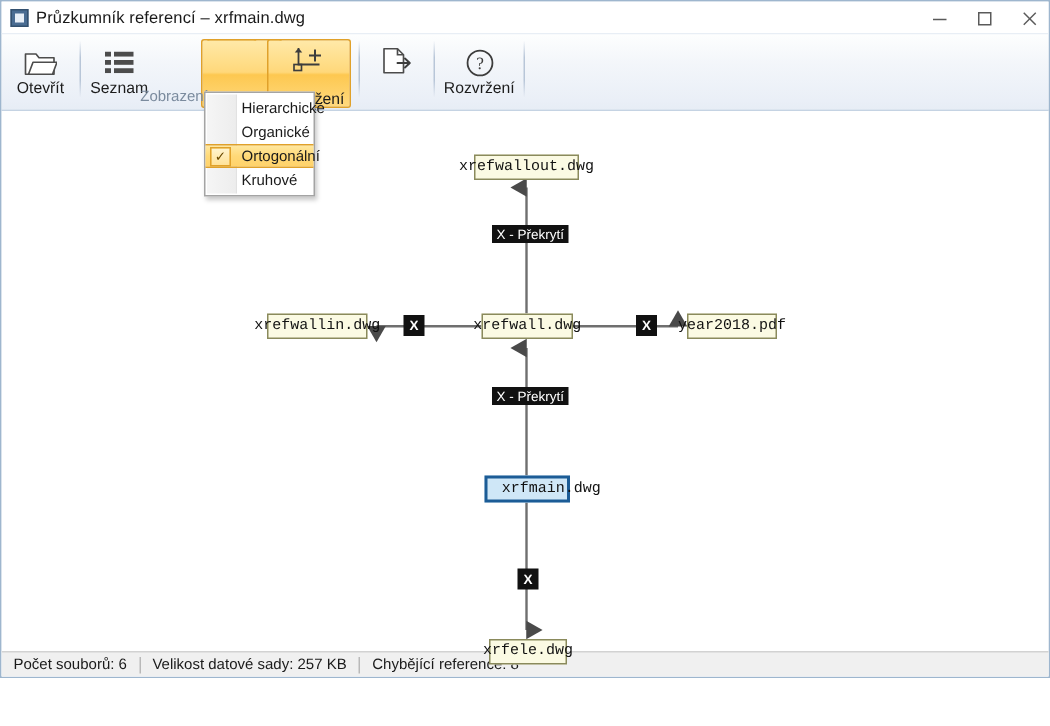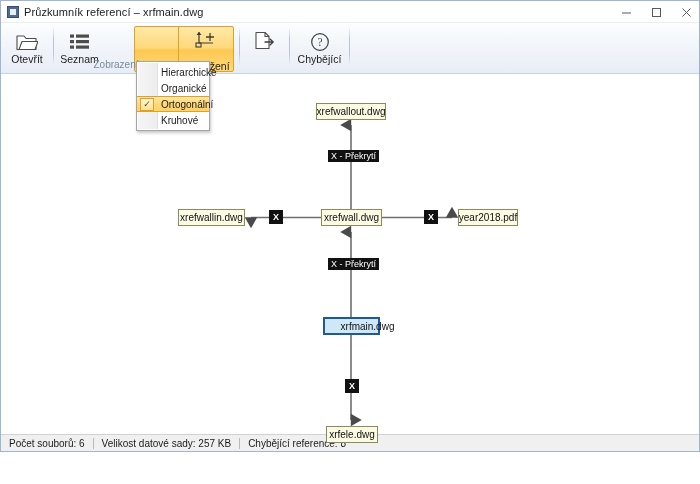--- a/index.html
+++ b/index.html
@@ -145,20 +145,21 @@
 
   .node {
     position: absolute;
     background: #fbfae3;
     border: 1px solid #8a8a5c;
     color: #111111;
     font-size: 10px;
     display: flex; align-items: center; justify-content: center;
     white-space: nowrap;
     z-index: 10;
+    font-family: Liberation Mono, monospace;
   }
   .node.selected {
     background: #cfe7f7;
     border: 2px solid #1c5c96;
   }
 
   .edge-label {
     position: absolute;
     background: #111111;
     color: #ffffff;
@@ -297,21 +298,21 @@
 
       <div class="rb-sep" style="left:288px;"></div>
 
       <div class="rb-btn" style="left:294px; top:4px; width:49px; height:44px;">
         <span class="rb-icon">
           <svg width="20" height="20" viewBox="0 0 20 20">
             <circle cx="10" cy="10" r="8.3" fill="none" stroke="#3d3d3d" stroke-width="1.2"></circle>
             <text x="10" y="14.3" text-anchor="middle" font-family="Liberation Serif, serif" font-size="11.5" fill="#3d3d3d">?</text>
           </svg>
         </span>
-        <span class="rb-label">Chybějící</span>
+        <span class="rb-label">Rozvržení</span>
       </div>
 
       <div class="rb-sep" style="left:348px;"></div>
 
       <div class="rb-group-label" style="left:55px; top:36px; width:120px;">Zobrazení</div>
     </div>
   </div>
 
   <div class="menu">
     <div class="menu-item">

